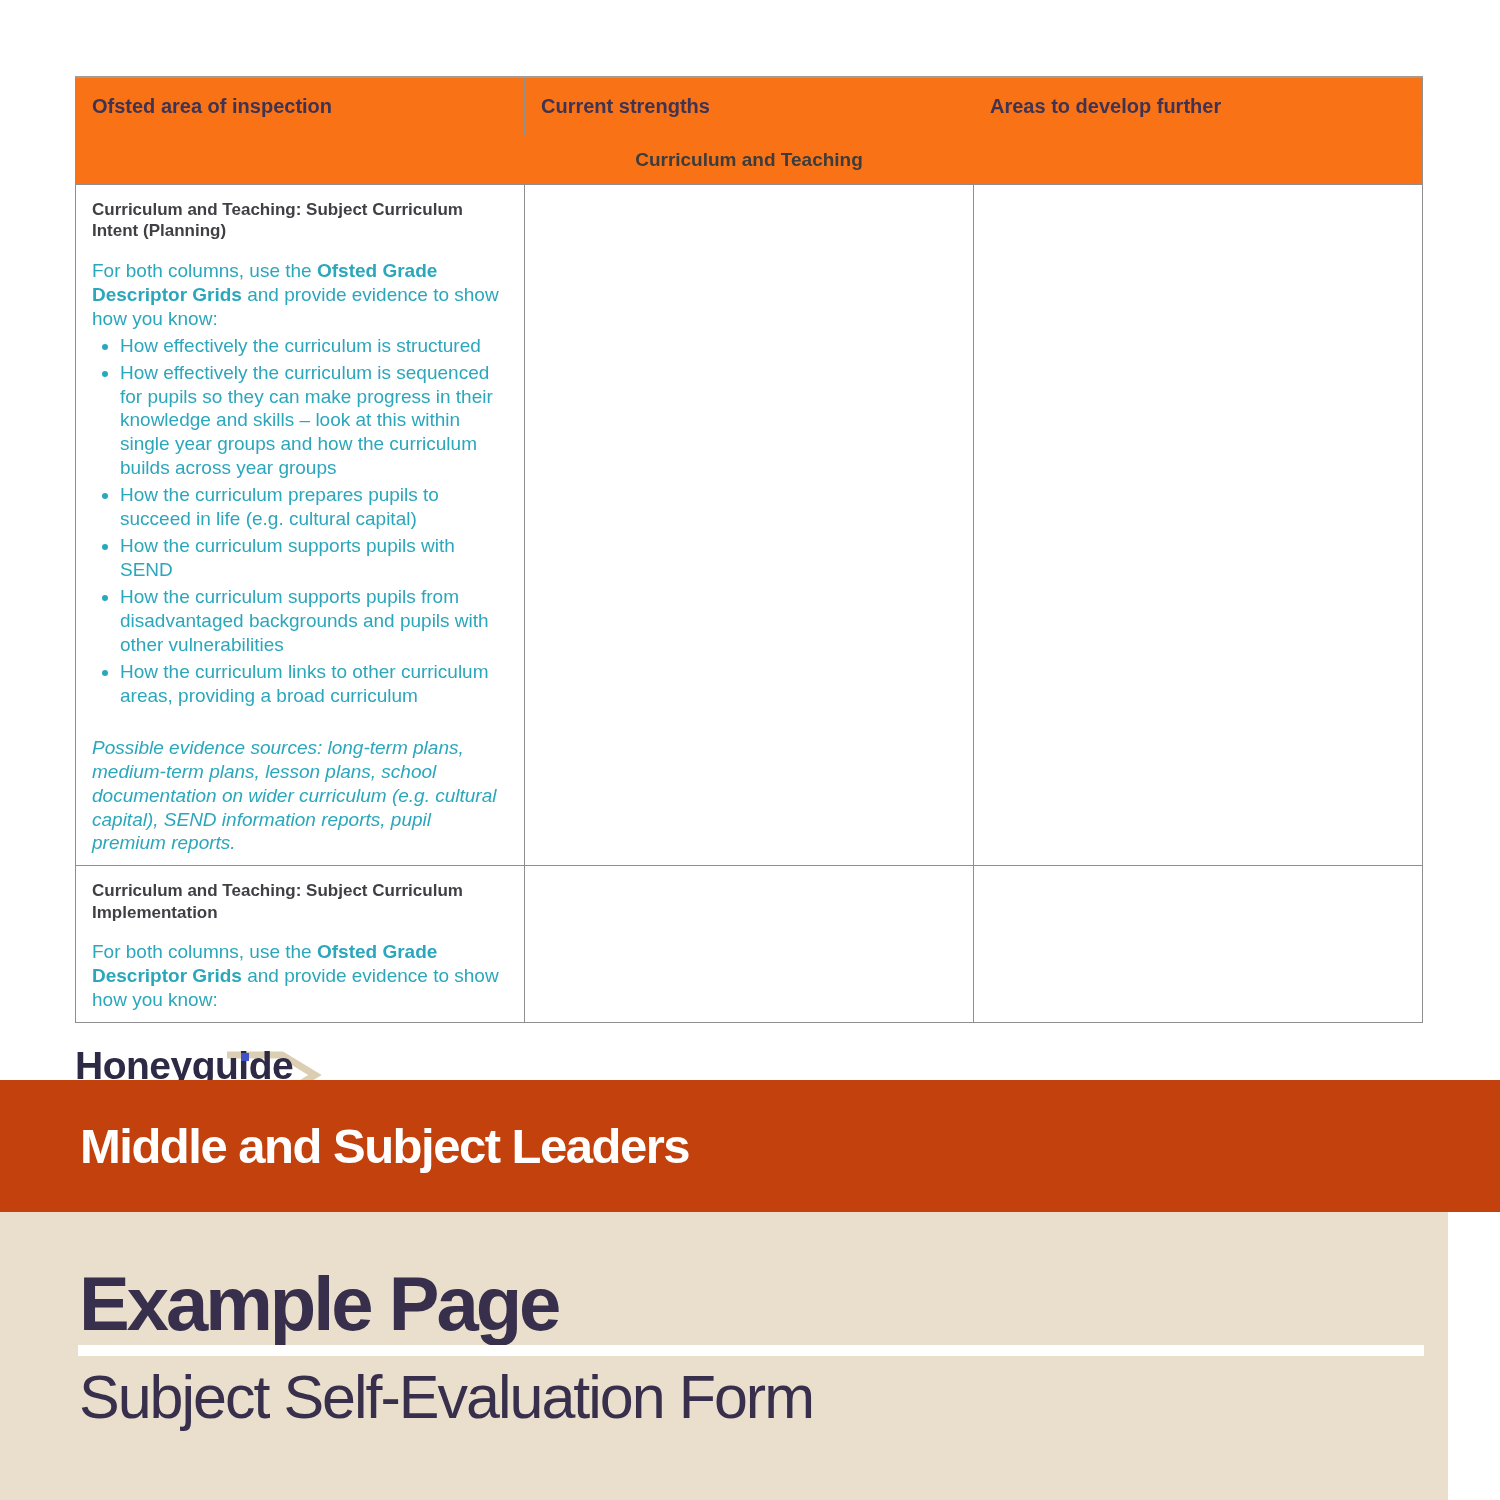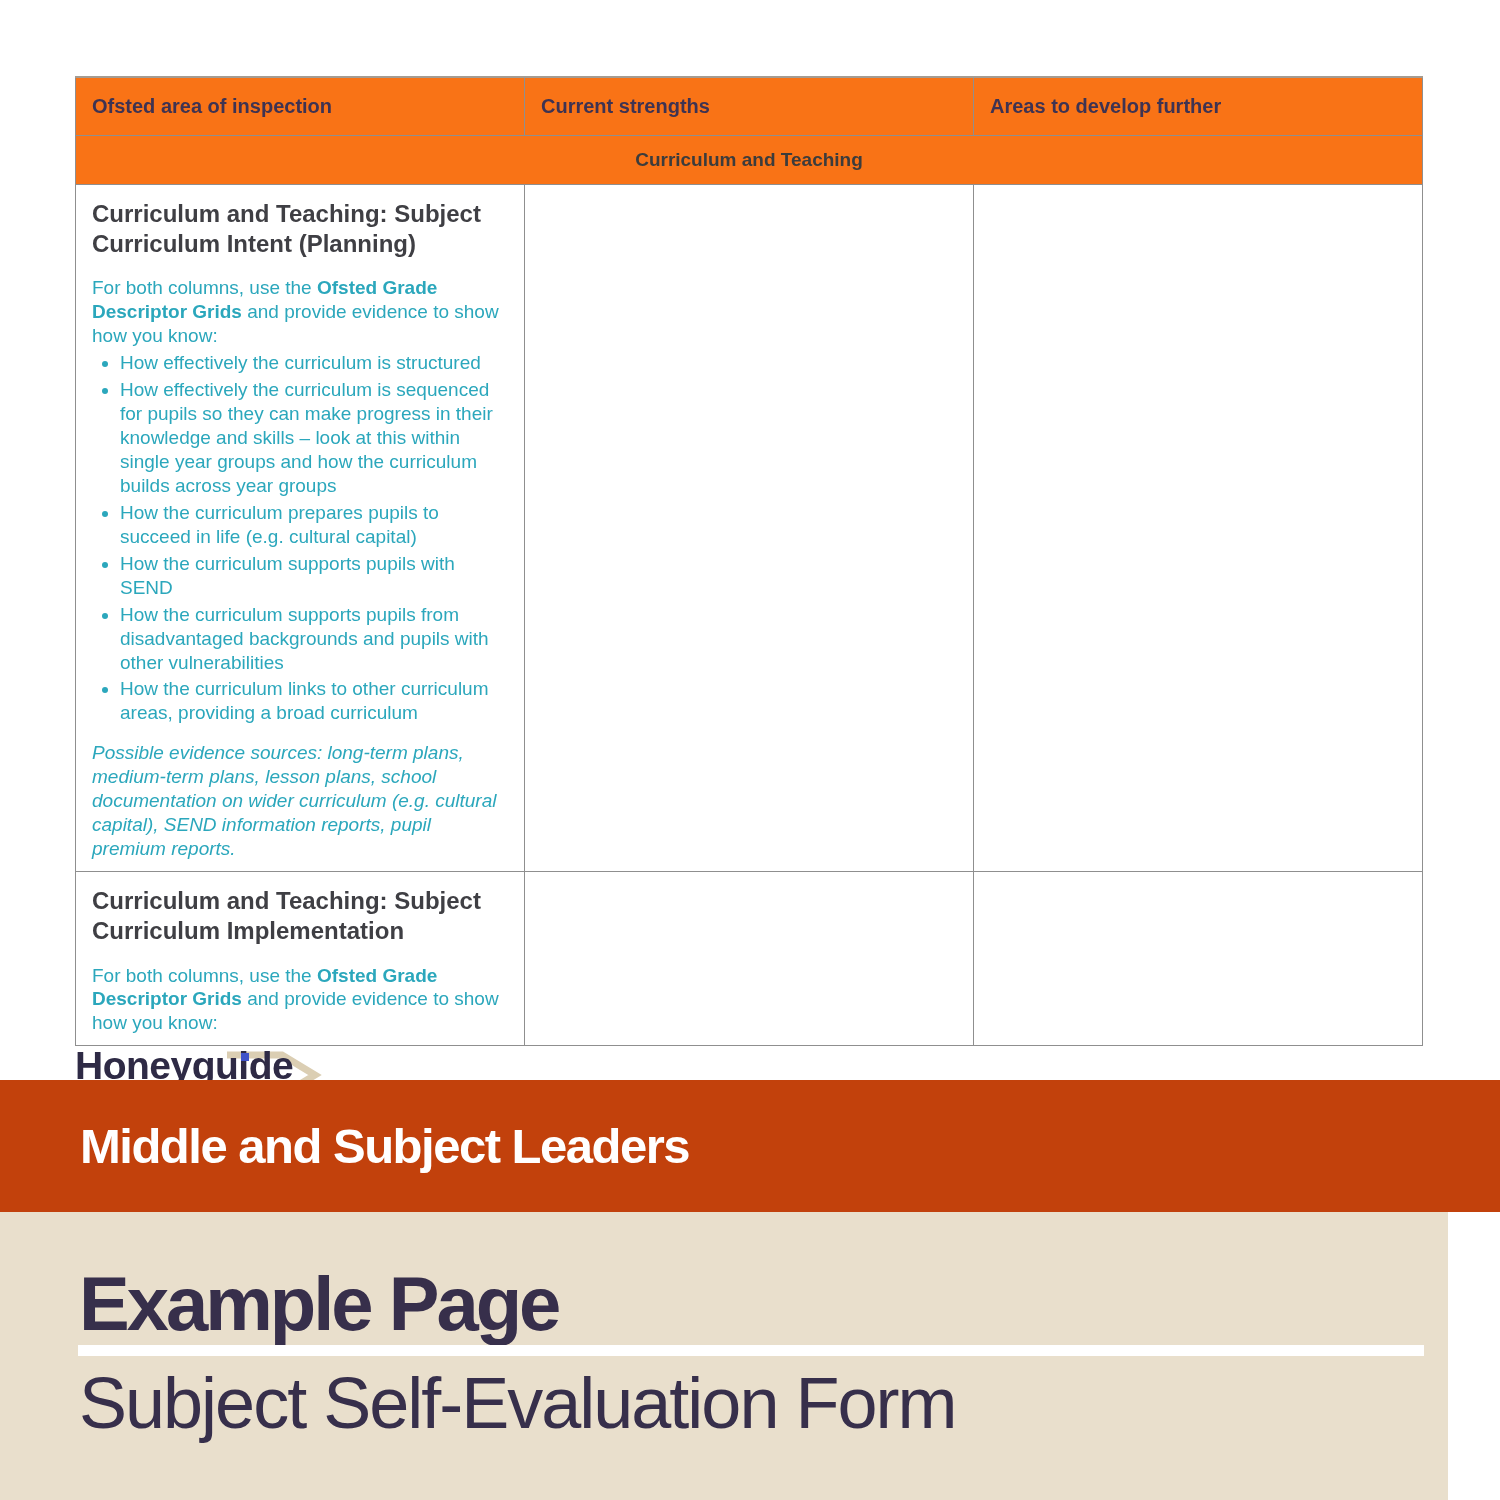--- a/index.html
+++ b/index.html
@@ -28,28 +28,28 @@
     background:#f97316;height:46px;text-align:center;
     font-weight:bold;color:#3c3c3c;vertical-align:middle;
   }
   .body-row td{
     background:#ffffff;vertical-align:top;padding:12px 16px 10px 16px;
   }
   .row-intent{height:600px;}
   .row-impl{height:130px;}
 
   .cell-title{
-    font-weight:bold;color:#3f3f44;font-size:24px;line-height:1.26;margin:2px 0 0 0;
+    font-weight:bold;color:#3f3f44;font-size:17px;line-height:1.26;margin:2px 0 0 0;
   }
   .teal{color:#2ba7bc;}
   .intro{margin-top:17px;line-height:1.26;}
   .intro b{font-weight:bold;}
   ul.bullets{margin:3px 0 0 0;padding-left:28px;line-height:1.26;}
   ul.bullets li{margin-top:3px;}
-  .evidence{font-style:italic;margin-top:16px;line-height:1.26;}
+  .evidence{font-style:italic;margin-top:28px;line-height:1.26;}
 
   
   .logo{position:absolute;left:75px;top:1044px;width:260px;height:62px;}
   .logo svg{position:absolute;left:0;top:4px;}
   .logo-text{
     position:absolute;left:0;top:0;font-size:39px;font-weight:bold;
     color:#2e2a45;letter-spacing:-0.5px;white-space:nowrap;
   }
   .blue-dot{position:absolute;left:166px;top:9px;width:8px;height:8px;background:#4053c9;}
 
@@ -67,21 +67,21 @@
     position:absolute;left:0;top:1212px;width:1448px;height:288px;background:#e9dfcc;
   }
   .footer-title{
     position:absolute;left:79px;top:48px;font-size:76px;font-weight:bold;
     color:#372f4b;letter-spacing:-3px;white-space:nowrap;
   }
   .footer-divider{
     position:absolute;left:78px;top:133px;width:1346px;height:11px;background:#ffffff;
   }
   .footer-subtitle{
-    position:absolute;left:79px;top:150px;font-size:72px;font-weight:normal;
+    position:absolute;left:79px;top:150px;font-size:61px;font-weight:normal;
     color:#372f4b;letter-spacing:-2px;white-space:nowrap;
   }
 </style>
 </head>
 <body>
 
 <table class="doc-table">
   <thead>
     <tr>
       <th>Ofsted area of inspection</th>

